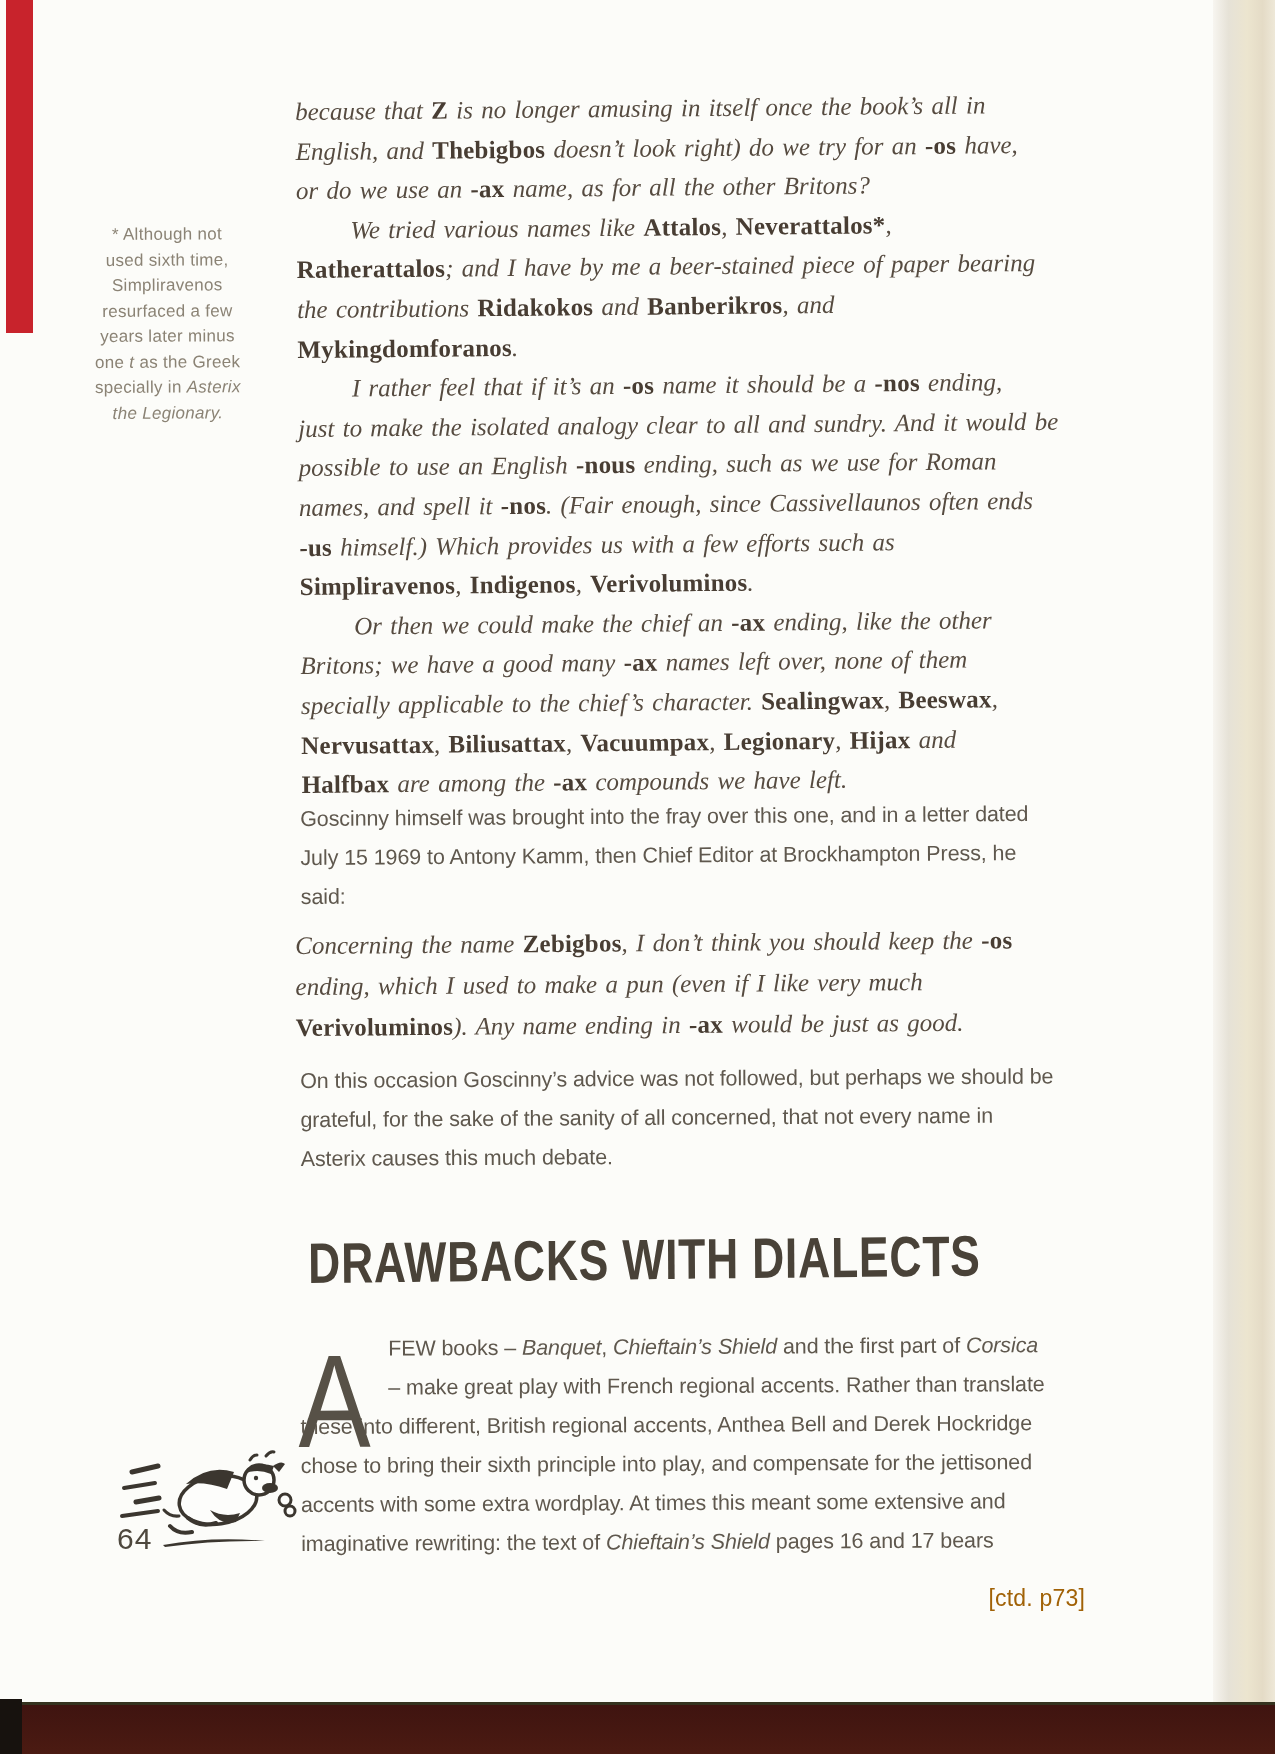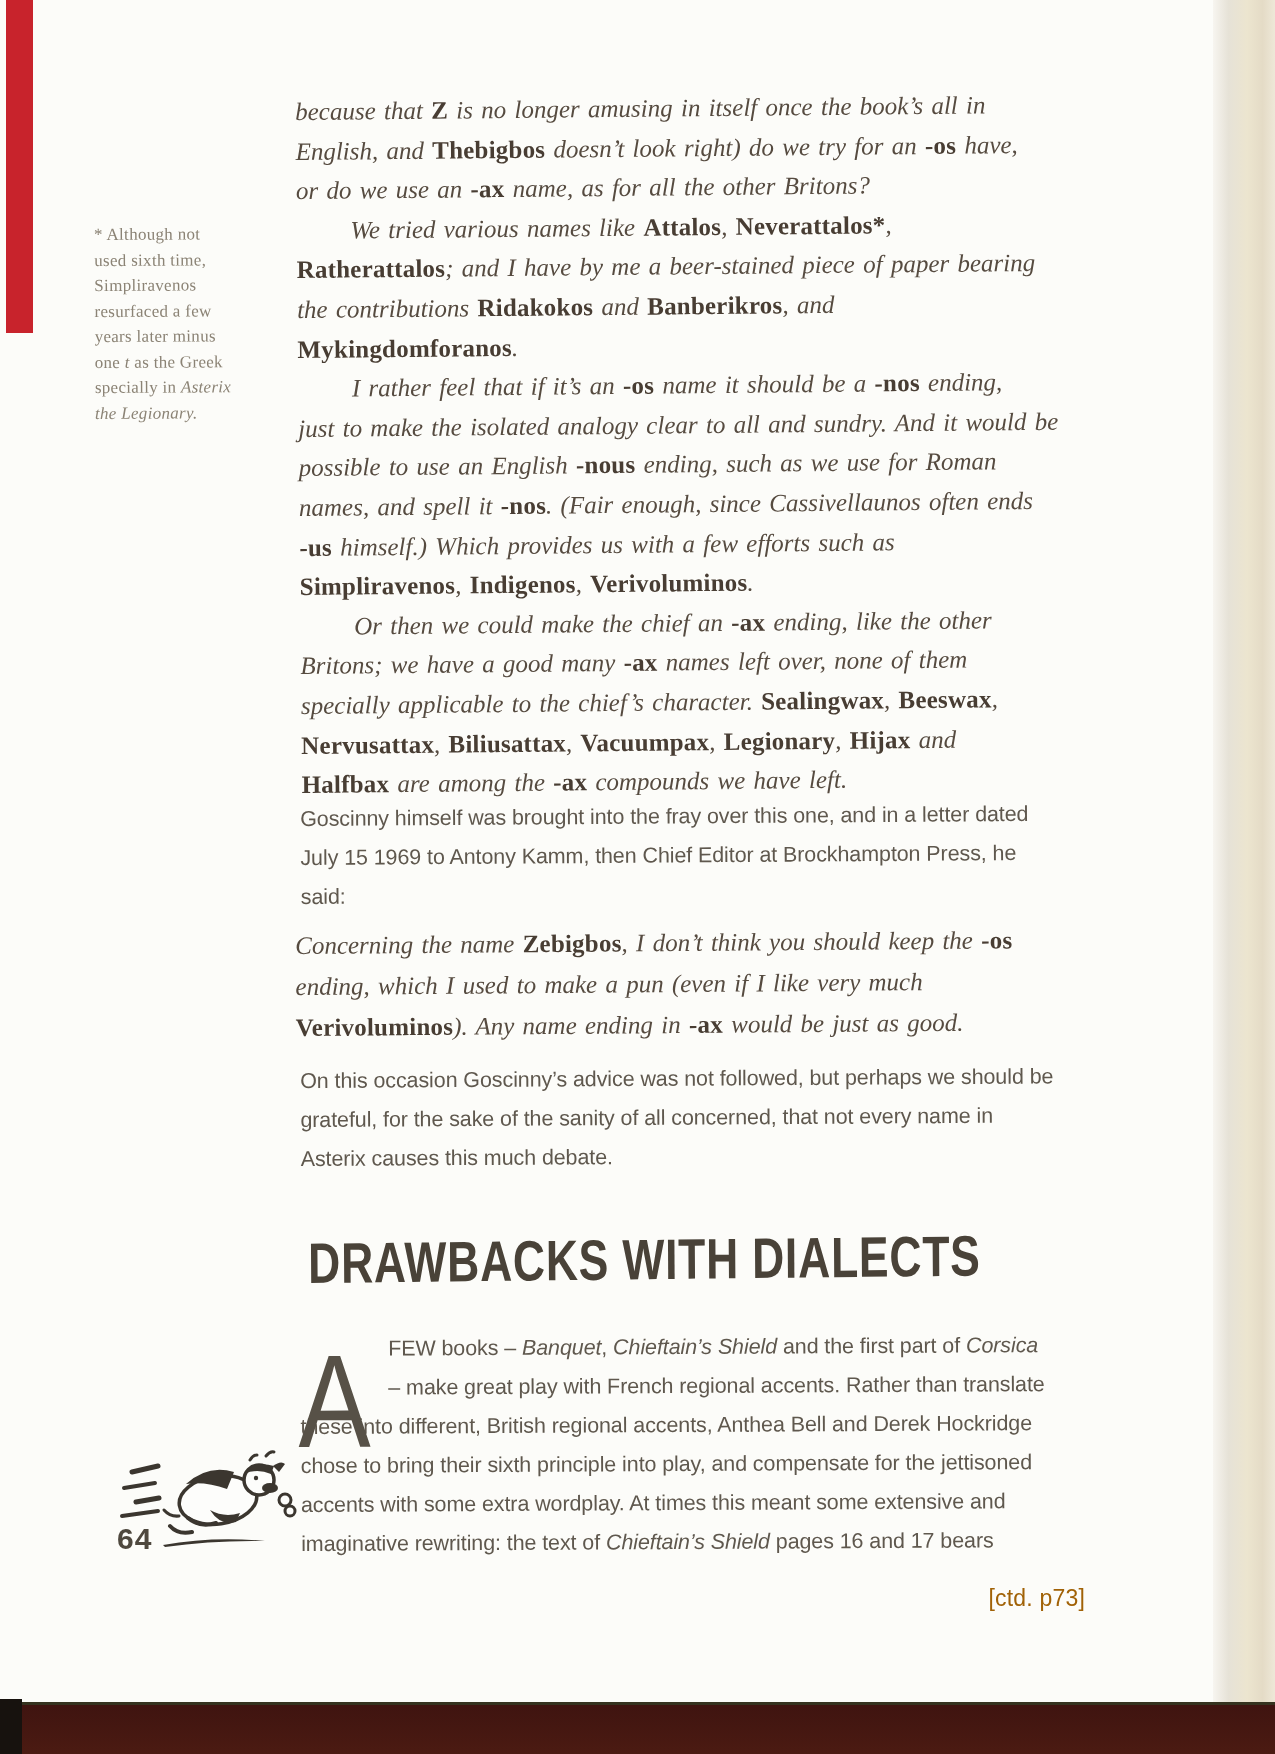--- a/index.html
+++ b/index.html
@@ -5,40 +5,40 @@
   html,body{margin:0;padding:0;background:#ffffff;}
   .page{position:relative;width:1275px;height:1754px;background:#fcfcf9;overflow:hidden;
         font-family:"Liberation Sans",sans-serif;}
   
   .serif{font-family:"Liberation Serif",serif;font-style:italic;font-size:25px;line-height:39.6px;
          color:#564b40;word-spacing:2px;}
   .serif .b{font-style:normal;font-weight:700;color:#483d33;letter-spacing:.2px;}
   .sans{font-family:"Liberation Sans",sans-serif;font-size:21.5px;line-height:39px;color:#5f584e;
         letter-spacing:-.1px;}
   .sans .i{font-style:italic;text-align:right;}
-  .note{font-family:Liberation Serif, serif;font-size:17px;line-height:25.5px;color:#8b8375;
-        letter-spacing:.3px;}
+  .note{font-family:Liberation Sans, sans-serif;font-size:17px;line-height:25.5px;color:#8b8375;
+        letter-spacing:.3px;text-align:center;}
   .note .i{font-style:italic;}
   .ln{white-space:nowrap;}
   .ln.ind{padding-left:54px;}
   .ln.pad{padding-left:88px;}
   
   #margin-note{position:absolute;left:94px;top:222px;transform:rotate(-.3deg);transform-origin:left top;}
   #letter1{position:absolute;left:295px;top:92px;transform:rotate(-.55deg);transform-origin:left top;}
   #para-goscinny{position:absolute;left:300px;top:800px;transform:rotate(-.4deg);transform-origin:left top;}
   #letter2{position:absolute;left:295px;top:925px;line-height:41px;transform:rotate(-.45deg);transform-origin:left top;}
   #para-occasion{position:absolute;left:300px;top:1062px;transform:rotate(-.35deg);transform-origin:left top;}
   #heading{position:absolute;left:308px;top:1232px;font-family:"Liberation Sans",sans-serif;
            font-weight:700;font-size:57px;line-height:1.1;letter-spacing:1px;color:#494238;
            transform:scaleX(.78) rotate(-.5deg);transform-origin:left top;white-space:nowrap;}
   #para-dialects{position:absolute;left:300px;top:1330px;transform:rotate(-.3deg);transform-origin:left top;}
   #dropcap{position:absolute;left:-2px;top:6px;font-family:"Liberation Sans",sans-serif;
            font-weight:400;font-size:132px;line-height:1;color:#575147;
            transform:scaleX(.82);transform-origin:left top;}
-  #page-number{position:absolute;left:117px;top:1522px;font-weight:700;font-size:30px;
+  #page-number{position:absolute;left:117px;top:1522px;font-weight:400;font-size:30px;
                color:#4e483e;letter-spacing:1px;}
   #continuation{position:absolute;left:870px;top:1585px;width:215px;text-align:right;
                 font-size:23px;color:#a16207;letter-spacing:.2px;}
   
   #cover-strip{position:absolute;left:6px;top:0;width:27px;height:333px;background:#c8232c;}
   #bottom-band{position:absolute;left:0;top:1702px;width:1275px;height:52px;
                background:linear-gradient(#3f1410,#4c1b12);border-top:3px solid #35331f;}
   #bottom-band-black{position:absolute;left:0;top:1699px;width:22px;height:55px;background:#17120e;}
   #right-edge{position:absolute;left:1213px;top:0;width:62px;height:1754px;
               background:linear-gradient(90deg,#f7f5f0 0%,#e6e2d7 25%,#ece5cf 55%,#e4dbc6 80%,#eee8d8 100%);}

